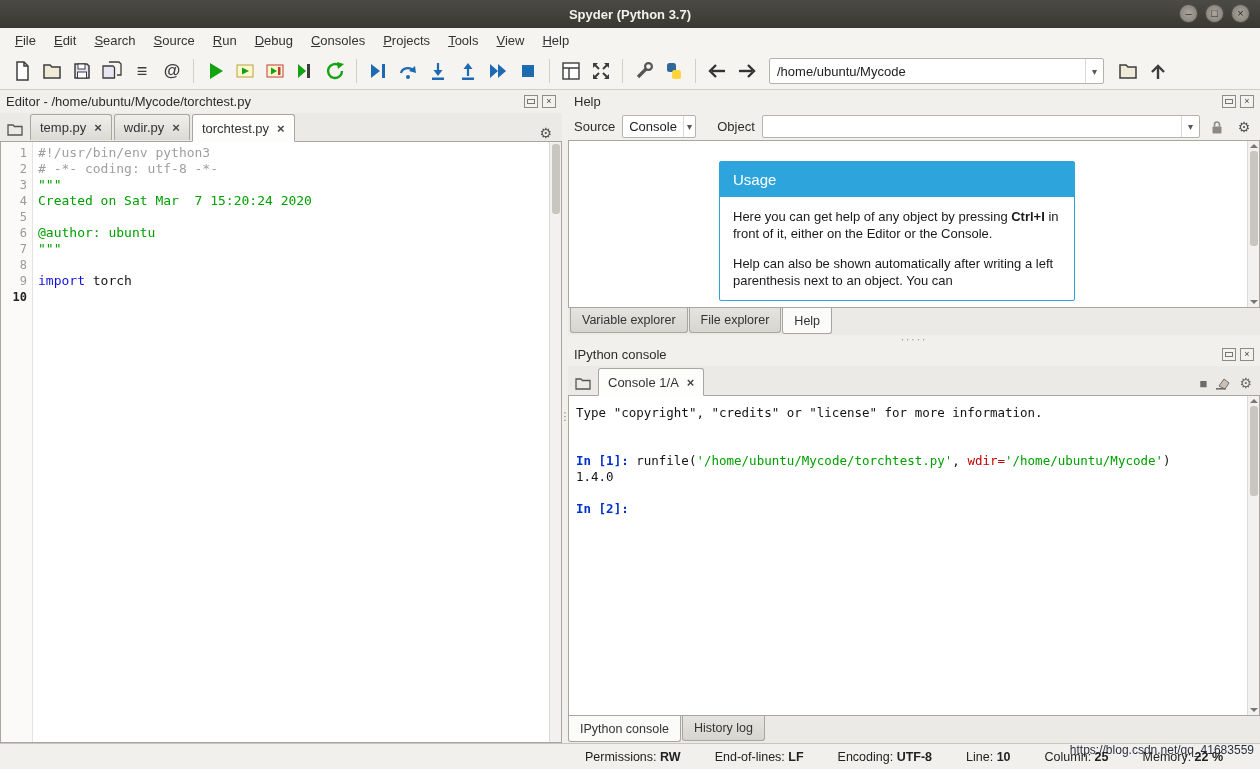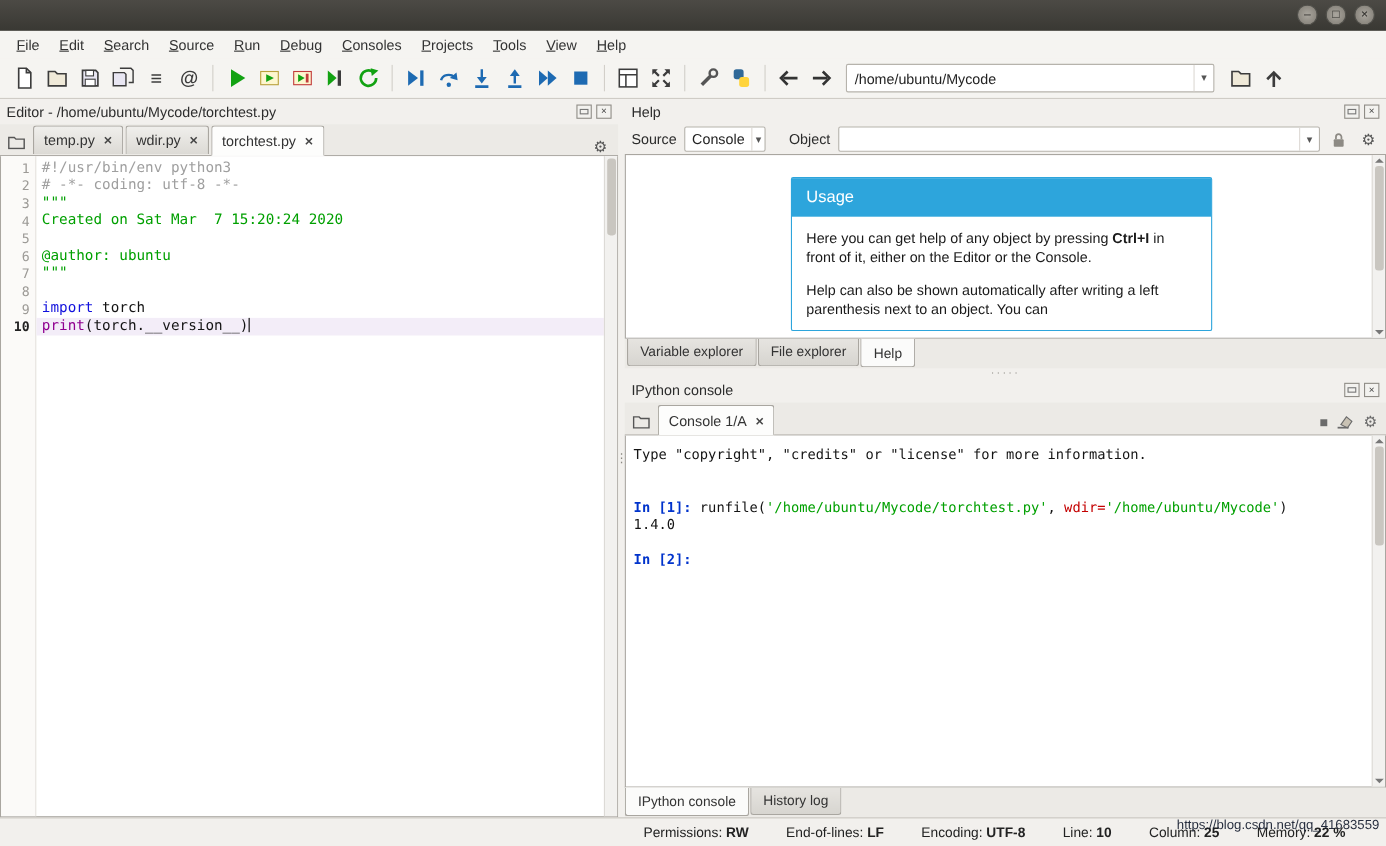--- a/index.html
+++ b/index.html
@@ -72,21 +72,21 @@
   .help-pane{display:flex;flex-direction:column;flex:0 0 auto}
   .help-controls{height:27px;display:flex;align-items:center;padding:0 6px;gap:7px;font-size:13px;color:#2c2c2c;flex:0 0 auto}
   .combo{height:23px;background:#fff;border:1px solid #b6b3ac;border-radius:2px;display:flex;align-items:center;font-size:13px;color:#222}
   .combo .val{flex:1;padding:0 6px;white-space:nowrap}
   .source-combo{width:74px}
   .object-combo{flex:1}
   .side-icon{width:20px;height:20px;display:flex;align-items:center;justify-content:center;font-size:14px;color:#555}
 
   .help-content{height:168px;background:#fff;border:1px solid #a9a6a0;overflow:hidden;display:flex;flex:0 0 auto}
   .help-inner{flex:1;overflow:hidden}
-  .usage-card{margin:20px 0 0 150px;width:383px;border:1px solid #2da5dc;border-radius:2px;background:#fff}
+  .usage-card{margin:20px 0 0 150px;width:356px;border:1px solid #2da5dc;border-radius:2px;background:#fff}
   .usage-header{background:#2da5dc;color:#fff;font-size:15px;padding:9px 13px}
   .usage-body{padding:11px 13px;font-size:13px;line-height:17px;color:#1a1a1a}
   .usage-body p + p{margin-top:13px}
 
   .htabbar{height:27px;display:flex;align-items:flex-start;padding-left:2px;background:#eceae6;flex:0 0 auto}
   .htab{height:25px;padding:0 11px;display:flex;align-items:center;font-size:12.5px;border:1px solid #a9a6a0;border-top:none;background:linear-gradient(#e6e4e0,#d7d5d0);margin-right:1px;color:#333;border-radius:0 0 3px 3px}
   .htab.active{background:#fbfbfa;height:26px}
 
   .splitter-h{height:8px;display:flex;align-items:center;justify-content:center;color:#8a8781;font-size:10px;letter-spacing:2px;background:#f2f0ed}
 
@@ -111,20 +111,21 @@
   .status-value{font-weight:bold}
 
   .watermark{position:absolute;right:6px;bottom:12px;font-size:12px;color:#0f172a;opacity:.9;pointer-events:none}
 </style>
 </head>
 <body>
 
 <div class="app">
 
   <div class="titlebar">
+    <div class="tb-title">Spyder (Python 3.7)</div>
     <div class="tb-controls">
       <div class="tb-btn">–</div>
       <div class="tb-btn">□</div>
       <div class="tb-btn">×</div>
     </div>
   </div>
 
   <nav class="menubar">
       <div class="menu-item"><u>F</u>ile</div>
       <div class="menu-item"><u>E</u>dit</div>
@@ -344,21 +345,20 @@
         <div class="code">
             <div class="cline"><span class="tk-comment">#!/usr/bin/env python3</span></div>
             <div class="cline"><span class="tk-comment"># -*- coding: utf-8 -*-</span></div>
             <div class="cline"><span class="tk-string">"""</span></div>
             <div class="cline"><span class="tk-string">Created on Sat Mar  7 15:20:24 2020</span></div>
             <div class="cline"><span class="tk-plain">&nbsp;</span></div>
             <div class="cline"><span class="tk-string">@author: ubuntu</span></div>
             <div class="cline"><span class="tk-string">"""</span></div>
             <div class="cline"><span class="tk-plain">&nbsp;</span></div>
             <div class="cline"><span class="tk-keyword">import</span><span class="tk-plain"> torch</span></div>
-            <div class="cline cur"><span class="tk-builtin">print</span><span class="tk-plain">(torch.__version__)</span><span class="tk-caret"></span></div>
           </div>
         <div class="vscroll">
           <div class="vthumb" style="height:70px;margin-top:2px"></div>
         </div>
       </div>
     </section>
 
     <div class="splitter-v">⋮</div>
 
     <div class="right">

